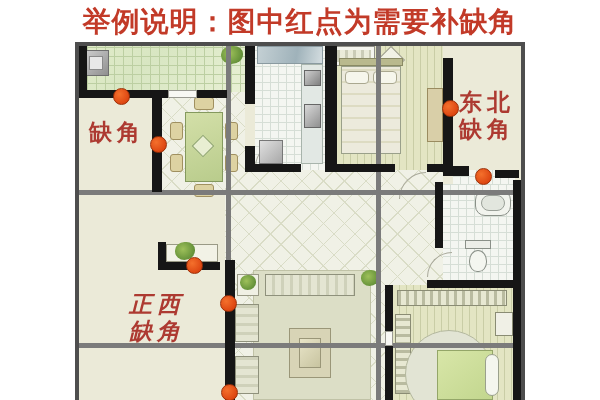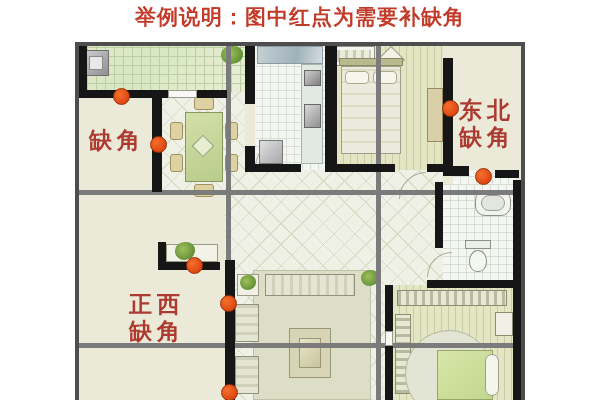--- a/index.html
+++ b/index.html
@@ -1,19 +1,19 @@
 <!DOCTYPE html>
 <html><head>
 <meta charset="utf-8">
 <style>
   html,body{margin:0;padding:0;background:#fff;}
   #page{position:relative;width:600px;height:400px;background:#ffffff;overflow:hidden;
         font-family:"DejaVu Serif","Liberation Serif",serif;}
   #title{position:absolute;top:3px;left:0;width:600px;text-align:center;
-         font-size:21px;font-weight:bold;color:#c23a28;letter-spacing:1px;white-space:nowrap;}
+         font-size:28px;font-weight:bold;color:#c23a28;letter-spacing:1px;white-space:nowrap;}
   #plan{position:absolute;left:75px;top:42px;width:450px;height:358px;
         background:#ebead8;overflow:hidden;}
   .abs{position:absolute;}
   
   .tile-green{background:
       repeating-linear-gradient(0deg,transparent 0 8px,#bccfa2 8px 9px),
       repeating-linear-gradient(90deg,transparent 0 8px,#bccfa2 8px 9px),
       linear-gradient(135deg,#e2ecca 0%,#d8e6c2 40%,#e8f0d4 100%);}
   .tile-white{background:
       repeating-linear-gradient(0deg,transparent 0 7px,#d6ded6 7px 8px),
@@ -31,21 +31,21 @@
   .hatch-v{background:
       repeating-linear-gradient(0deg,#b9bba0 0 3px,#e7e8d2 3px 8px);}
   .wall{position:absolute;background:#161616;}
   .win{position:absolute;background:#f8f8f4;border:1px solid #9a9a92;box-sizing:border-box;}
   .gridline{position:absolute;background:#7b7b7b;}
   .gridborder{position:absolute;background:#4e4e4e;}
   .dot{position:absolute;width:15px;height:15px;border-radius:50%;
        background:radial-gradient(circle at 35% 35%,#f4702c,#dc4410 75%);
        border:1px solid #9c3008;box-sizing:content-box;z-index:40;}
   .corner-label{position:absolute;color:#ad3a31;font-weight:bold;font-size:23px;
-       line-height:27px;text-align:center;letter-spacing:5px;z-index:45;white-space:nowrap;margin-top:8px;}
+       line-height:27px;text-align:center;letter-spacing:5px;z-index:45;white-space:nowrap;}
   .furn{position:absolute;box-sizing:border-box;}
   .plant{position:absolute;border-radius:50% 45% 55% 50%;
        background:radial-gradient(circle at 40% 40%,#9ec05a,#5c8a34 80%);z-index:6;}
   .chair{position:absolute;background:#ddd2a2;border:1px solid #a09060;border-radius:3px;box-sizing:border-box;z-index:6;}
   .arc{position:absolute;border-left:1px solid #a8a89a;border-top:1px solid #a8a89a;
        border-top-left-radius:100%;z-index:5;}
   .z5{z-index:5;} .z6{z-index:6;} .z10{z-index:10;}
   .wall{z-index:30;} .win{z-index:31;} .gridline{z-index:20;} .gridborder{z-index:22;}
 </style>
 </head>
@@ -164,19 +164,19 @@
         <div class="dot" style="left: 146px; top: 342px;"></div>
       </div>
 
     <div class="corner-label" style="left:8px;top:76px;width:68px;">
       <div>缺角</div>
     </div>
     <div class="corner-label" style="left:380px;top:46px;width:64px;">
       <div>东北</div>
       <div>缺角</div>
     </div>
-    <div class="corner-label" style="left:48px;top:240px;width:68px;">
+    <div class="corner-label" style="left:48px;top:248px;width:68px;font-style:italic;">
       <div>正西</div>
       <div>缺角</div>
     </div>
 
   </div>
 </div>
 
 </body></html>

